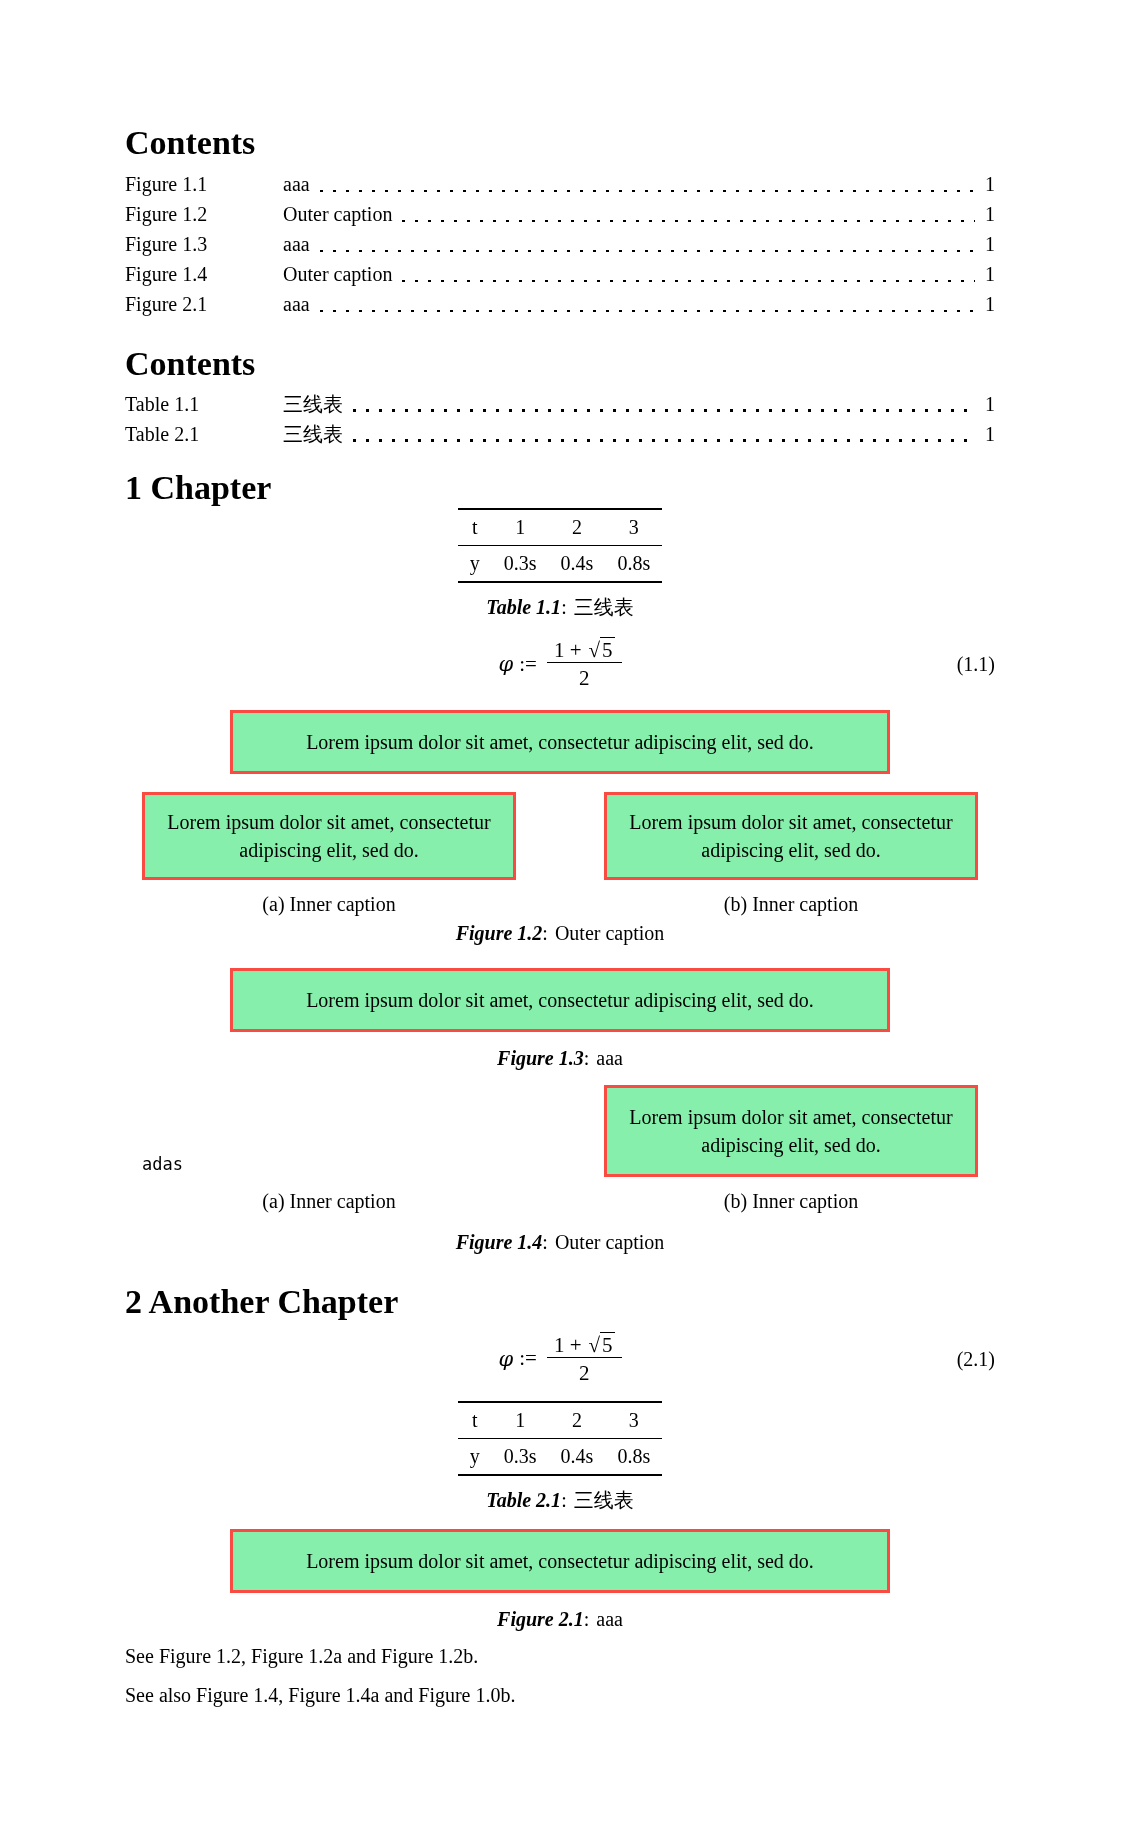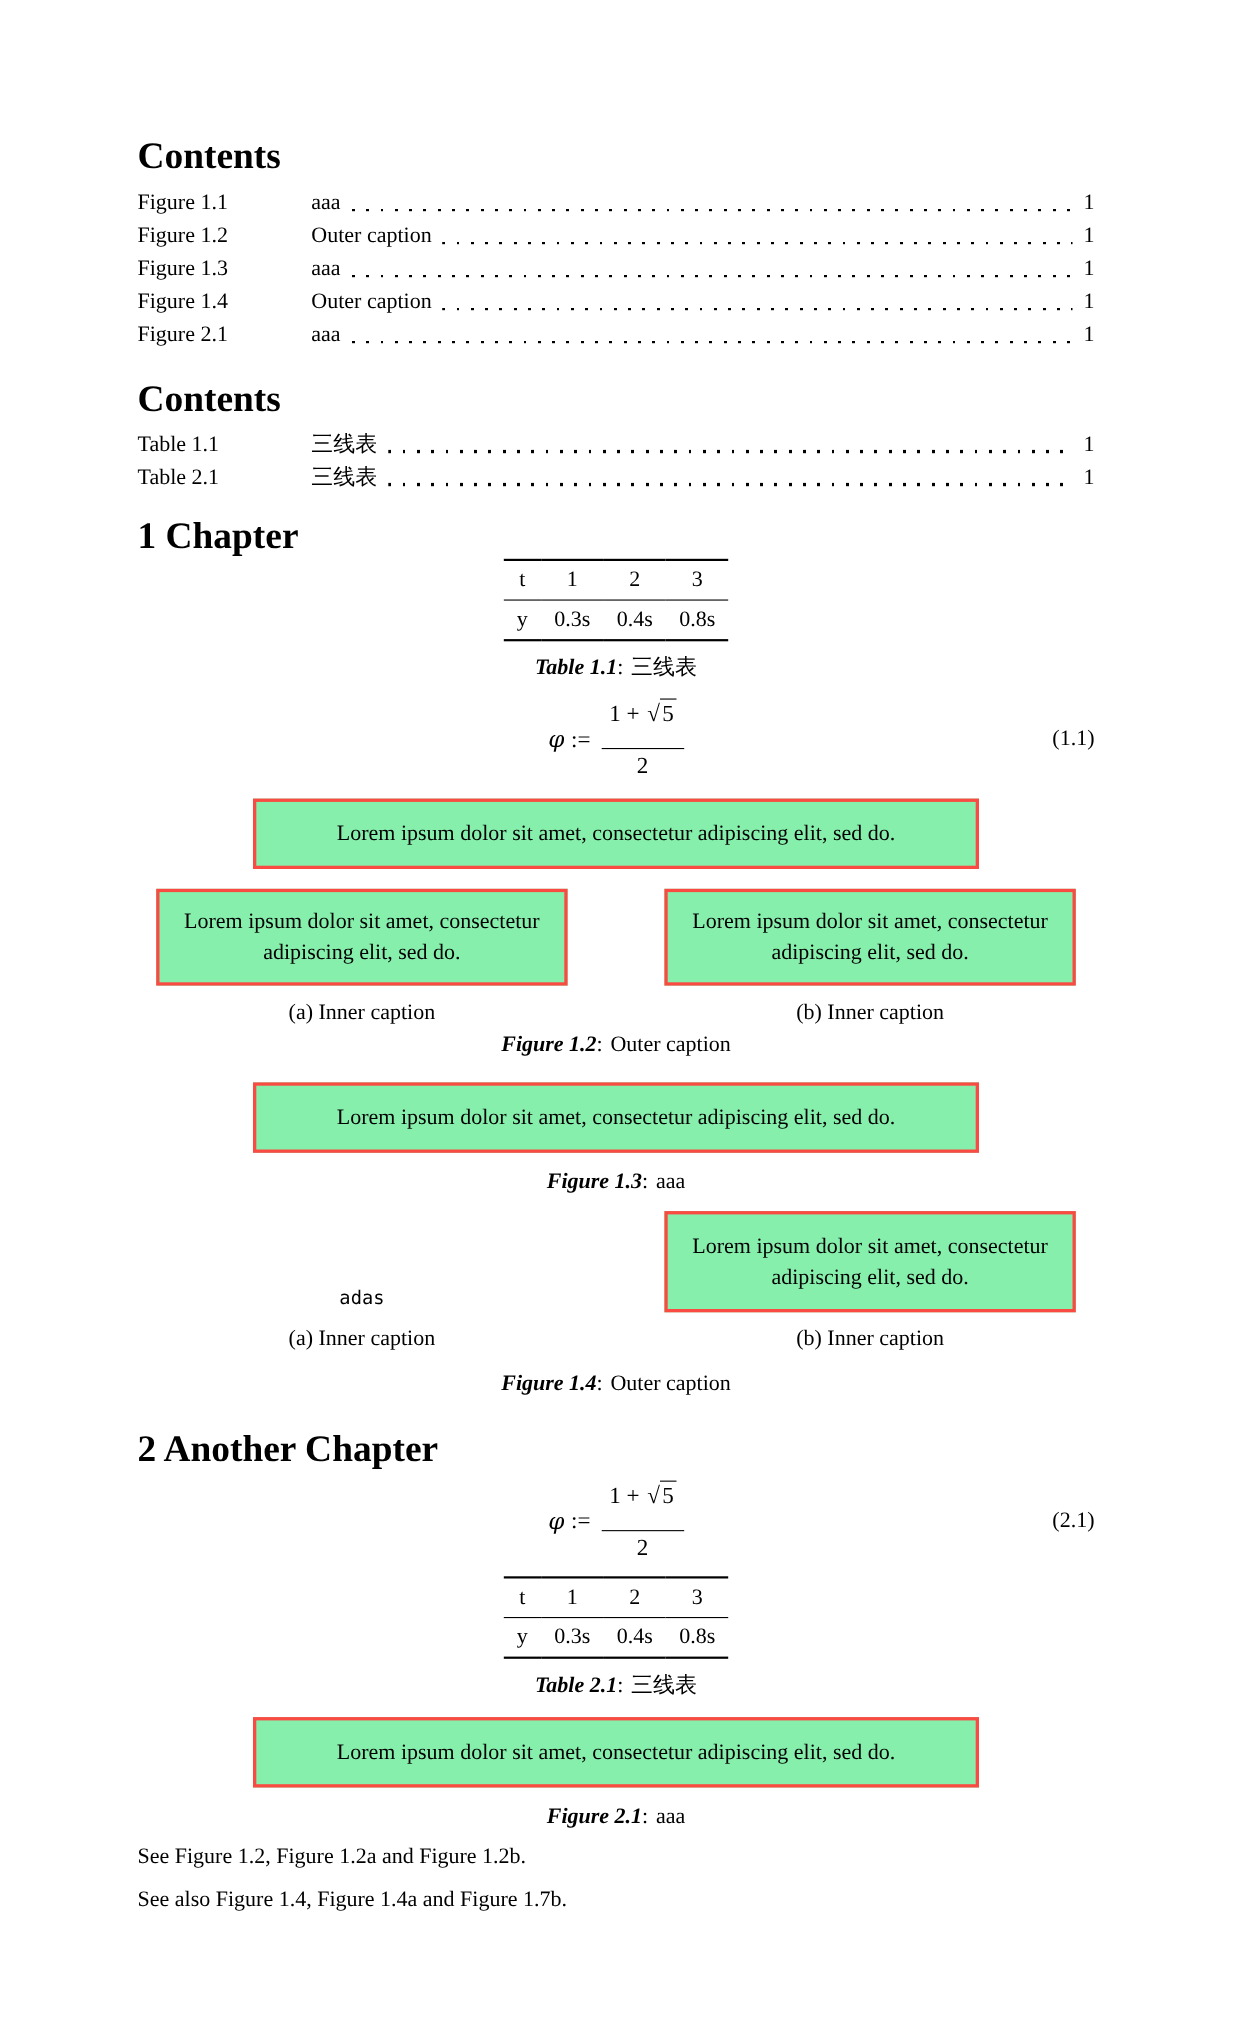--- a/index.html
+++ b/index.html
@@ -51,21 +51,21 @@
   .outer-cap { margin-top: 4px; }
   .outer-cap-14 { margin-top: 16px; }
 
   
   .eq-row { position: relative; margin-top: 16px; display: flex; justify-content: center; align-items: center; min-height: 56px; }
   .eq-row.eq2 { margin-top: 10px; }
   .eq-body { display: flex; align-items: center; font-size: 21px; }
   .phi { font-style: italic; font-family: "DejaVu Serif", serif; }
   .assign { margin: 0 10px 0 6px; }
   .frac { display: inline-flex; flex-direction: column; align-items: center; }
-  .frac .num { border-bottom: 1.7px solid #000; padding: 0 7px 20px 7px; line-height: 24px; }
+  .frac .num { border-bottom: 1.7px solid #000; padding: 0 7px 0 7px; line-height: 24px; }
   .frac .den { padding-top: 3px; line-height: 24px; }
   .radical { margin-left: 7px; }
   .radicand { border-top: 1.8px solid #000; padding: 0 2px; }
   .eq-tag { position: absolute; right: 0; top: 50%; transform: translateY(-50%); font-size: 20px; margin-left: 36px; }
 
   
   .redbox {
     border: 3px solid var(--accent); background: #86efac;
     display: flex; align-items: center; justify-content: center; text-align: center;
     line-height: 28px;
@@ -77,21 +77,21 @@
 
   
   .subfig-row { width: 836px; margin: 18px auto 0 auto; display: flex; justify-content: space-between; align-items: flex-end; }
   .subfig-row.row14 { margin-top: 14px; }
   .subfig-cell { width: 374px; display: flex; flex-direction: column; justify-content: flex-end; }
   .subfig-box { width: 374px; padding: 13px 8px; }
   .subfig-box.tall { padding: 15px 8px; }
   .subcap { text-align: center; margin-top: 12px; font-size: 20px; line-height: 25px; }
   .mono-snippet {
     font-family: "DejaVu Sans Mono", monospace; font-size: 17px;
-    text-align: center; line-height: 25px;
+    line-height: 25px;
   }
 
   
   .para { margin: 12px 0 0 0; line-height: 25px; }
   .para2 { margin-top: 14px; }
 </style>
 </head>
 <body>
 
 <div class="content">
@@ -289,16 +289,16 @@
     <figure style="margin:0">
       <div class="redbox fullbox box21">
         <span>Lorem ipsum dolor sit amet, consectetur adipiscing elit, sed do.</span>
       </div>
       <figcaption class="cap fig-cap">
         <span class="cap-label">Figure 2.1</span><span class="cap-sep">:</span><span>aaa</span>
       </figcaption>
     </figure>
 
     <p class="para">See Figure 1.2, Figure 1.2a and Figure 1.2b.</p>
-    <p class="para para2">See also Figure 1.4, Figure 1.4a and Figure 1.7b.</p>
+    <p class="para para2">See also Figure 1.4, Figure 1.4a and Figure 1.0b.</p>
   </section>
 
 </div>
 
 </body></html>

